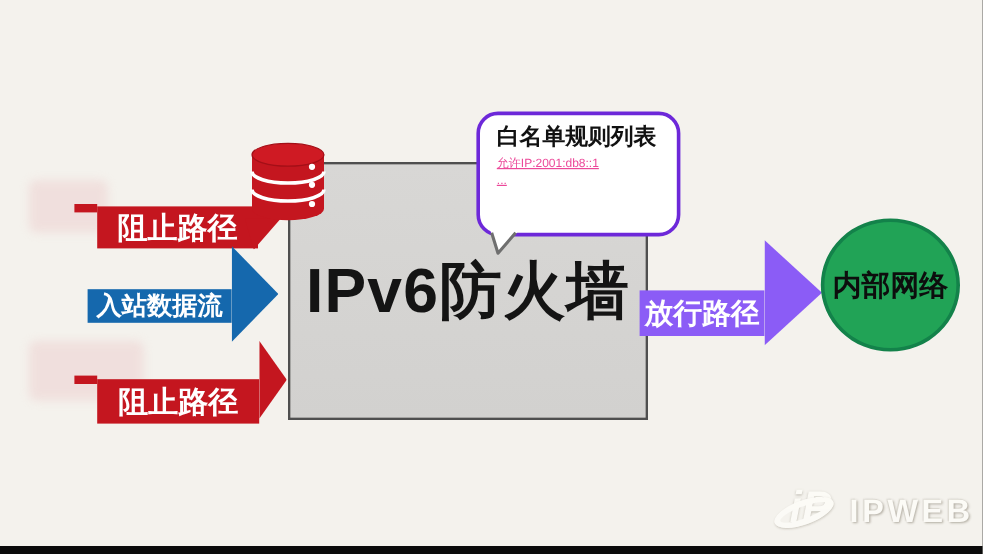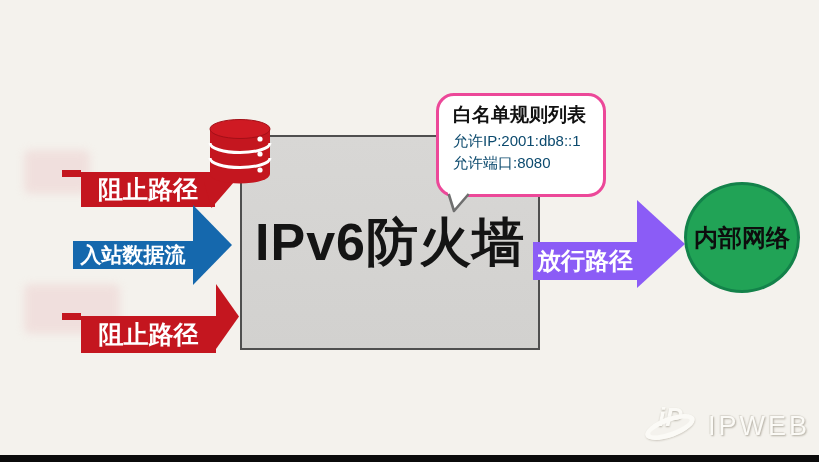--- a/index.html
+++ b/index.html
@@ -55,50 +55,50 @@
 
   .arrow.allowed{left:533px;top:200px;width:152px;height:88px;}
   .arrow.allowed .abody{left:0;top:25px;width:104px;height:38px;font-size:24px;}
   .arrow.allowed .ahead{left:104px;top:0;width:48px;height:88px;}
 
   
   .db-icon{position:absolute;left:207px;top:116px;width:66px;height:72px;z-index:3;}
 
   
   .callout{
-    position:absolute;left:436px;top:93px;width:170px;height:104px;z-index:4;
-    background:#fff;border:3px solid #ec4899;border-radius:18px;
+    position:absolute;left:397px;top:93px;width:170px;height:104px;z-index:4;
+    background:#fff;border:3px solid #6d28d9;border-radius:18px;
     box-sizing:border-box;padding:8px 12px 4px 14px;
   }
   .callout-title{font-size:19px;font-weight:800;color:#111;line-height:1.2;margin-bottom:3px;white-space:nowrap;}
-  .callout-line{font-size:15px;color:#0c4a6e;line-height:1.45;white-space:nowrap;}
+  .callout-line{font-size:10px;color:#ec4899;line-height:1.45;white-space:nowrap;text-decoration:underline;}
   .callout-tail{position:absolute;left:4px;bottom:-19px;}
 
   
   .net-circle{
     position:absolute;left:684px;top:182px;width:116px;height:111px;z-index:2;
     background:#21a356;border:3px solid #13824a;border-radius:50%;
     box-sizing:border-box;display:flex;align-items:center;justify-content:center;
   }
   .net-label{font-size:24px;font-weight:700;color:#0d0d0d;white-space:nowrap;}
 
   
   .wm{position:absolute;left:646px;top:402px;display:flex;align-items:center;z-index:5;opacity:.95;}
   .wm-icon{position:relative;width:56px;height:48px;flex:0 0 auto;}
   .wm-ip{
-    position:absolute;left:12px;top:0;font-size:26px;font-weight:bold;font-style:italic;
+    position:absolute;left:12px;top:0;font-size:37px;font-weight:bold;font-style:italic;
     color:#fcfbf7;text-shadow:0 1px 2px rgba(165,160,148,.8);
   }
   .wm-ring{
     position:absolute;left:-2px;top:15px;width:52px;height:20px;
     border:5px solid #fcfbf7;border-radius:50%;transform:rotate(-20deg);
     box-shadow:0 1px 2px rgba(165,160,148,.55);box-sizing:border-box;
   }
   .wm-text{
-    font-size:27px;font-weight:normal;color:#fcfbf7;letter-spacing:3px;margin-left:6px;
+    font-size:27px;font-weight:bold;color:#fcfbf7;letter-spacing:3px;margin-left:6px;
     text-shadow:1px 1px 2px rgba(165,160,148,.9),-1px -1px 1px rgba(200,196,186,.6);
   }
 
   .black-bar{position:absolute;left:0;bottom:0;width:819px;height:7px;background:#0b0b0b;z-index:6;}
 </style>
 </head>
 <body>
 
 <div class="stage">
 
@@ -133,21 +133,20 @@
 
   <div class="arrow blocked-bottom">
     <span class="adash red"></span>
     <span class="abody red">阻止路径</span>
     <span class="ahead red"></span>
   </div>
 
   <div class="callout">
     <div class="callout-title">白名单规则列表</div>
     <div class="callout-line">允许IP:2001:db8::1</div>
-    <div class="callout-line">允许端口:8080</div>
     <div class="callout-line">...</div>
     <svg class="callout-tail" width="36" height="26" viewBox="0 0 36 26">
       <path d="M3 0 L33 0 L11 24 Z" fill="#ffffff"></path>
       <path d="M5.7 7 L11 24 L25.7 7" fill="none" stroke="#6f6f6f" stroke-width="2.6" stroke-linejoin="round"></path>
     </svg>
   </div>
 
   <div class="arrow allowed">
     <span class="abody green">放行路径</span>
     <span class="ahead green"></span>

